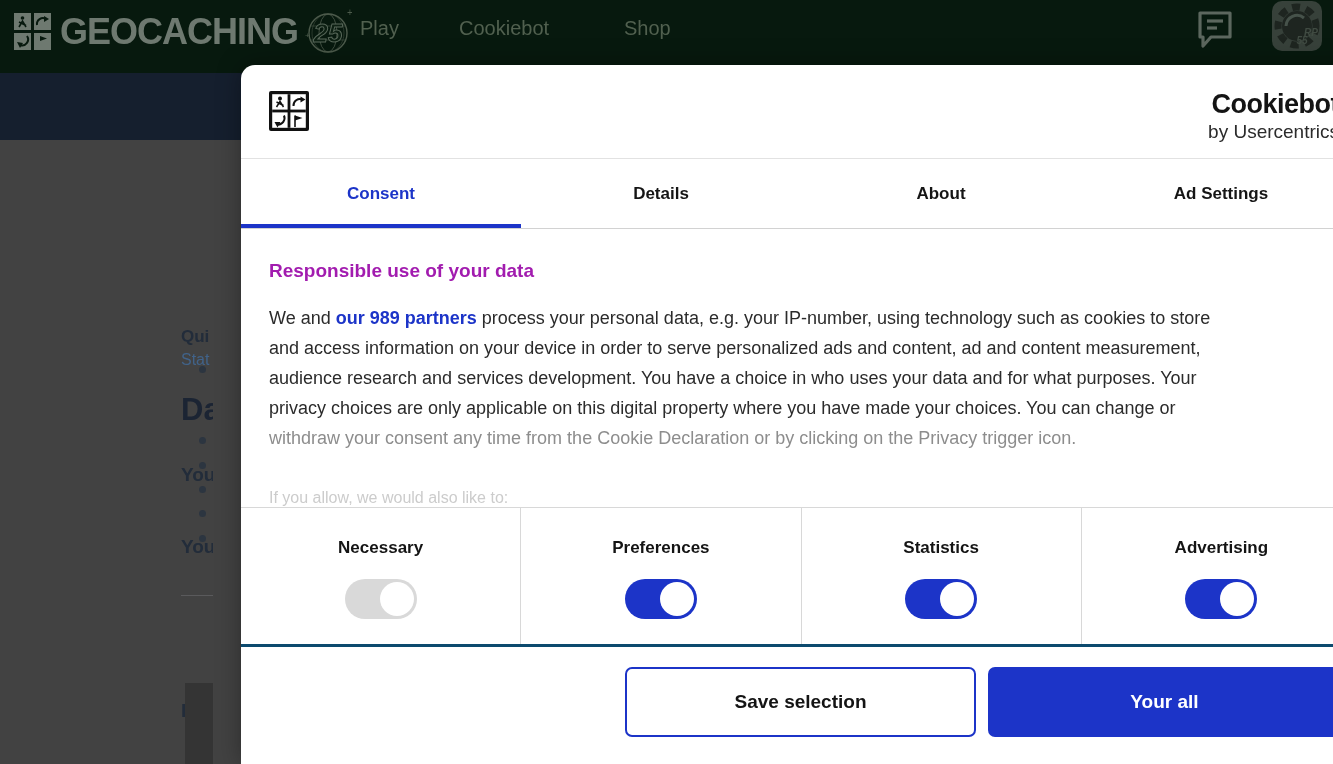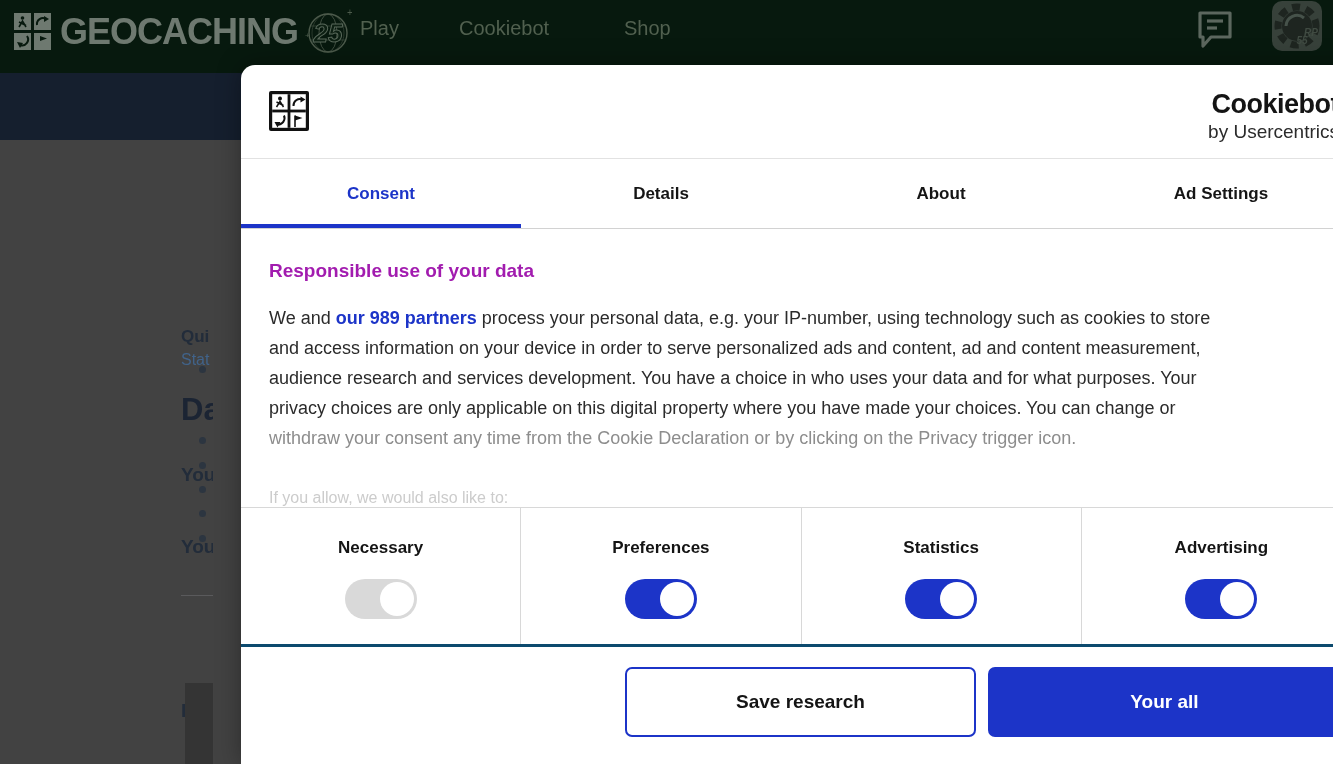--- a/index.html
+++ b/index.html
@@ -208,18 +208,18 @@
       </div>
       <div class="cat-cell">
         <div class="cat-label">Advertising</div>
         <div class="toggle on">
             <div class="knob"></div>
           </div>
       </div>
     </div>
 
     <div class="dlg-footer">
-      <button class="btn btn-save">Save research</button>
+      <button class="btn btn-save">Save selection</button>
       <button class="btn btn-allow">Your all</button>
     </div>
 
   </div>
 </div>
 
 </body></html>

